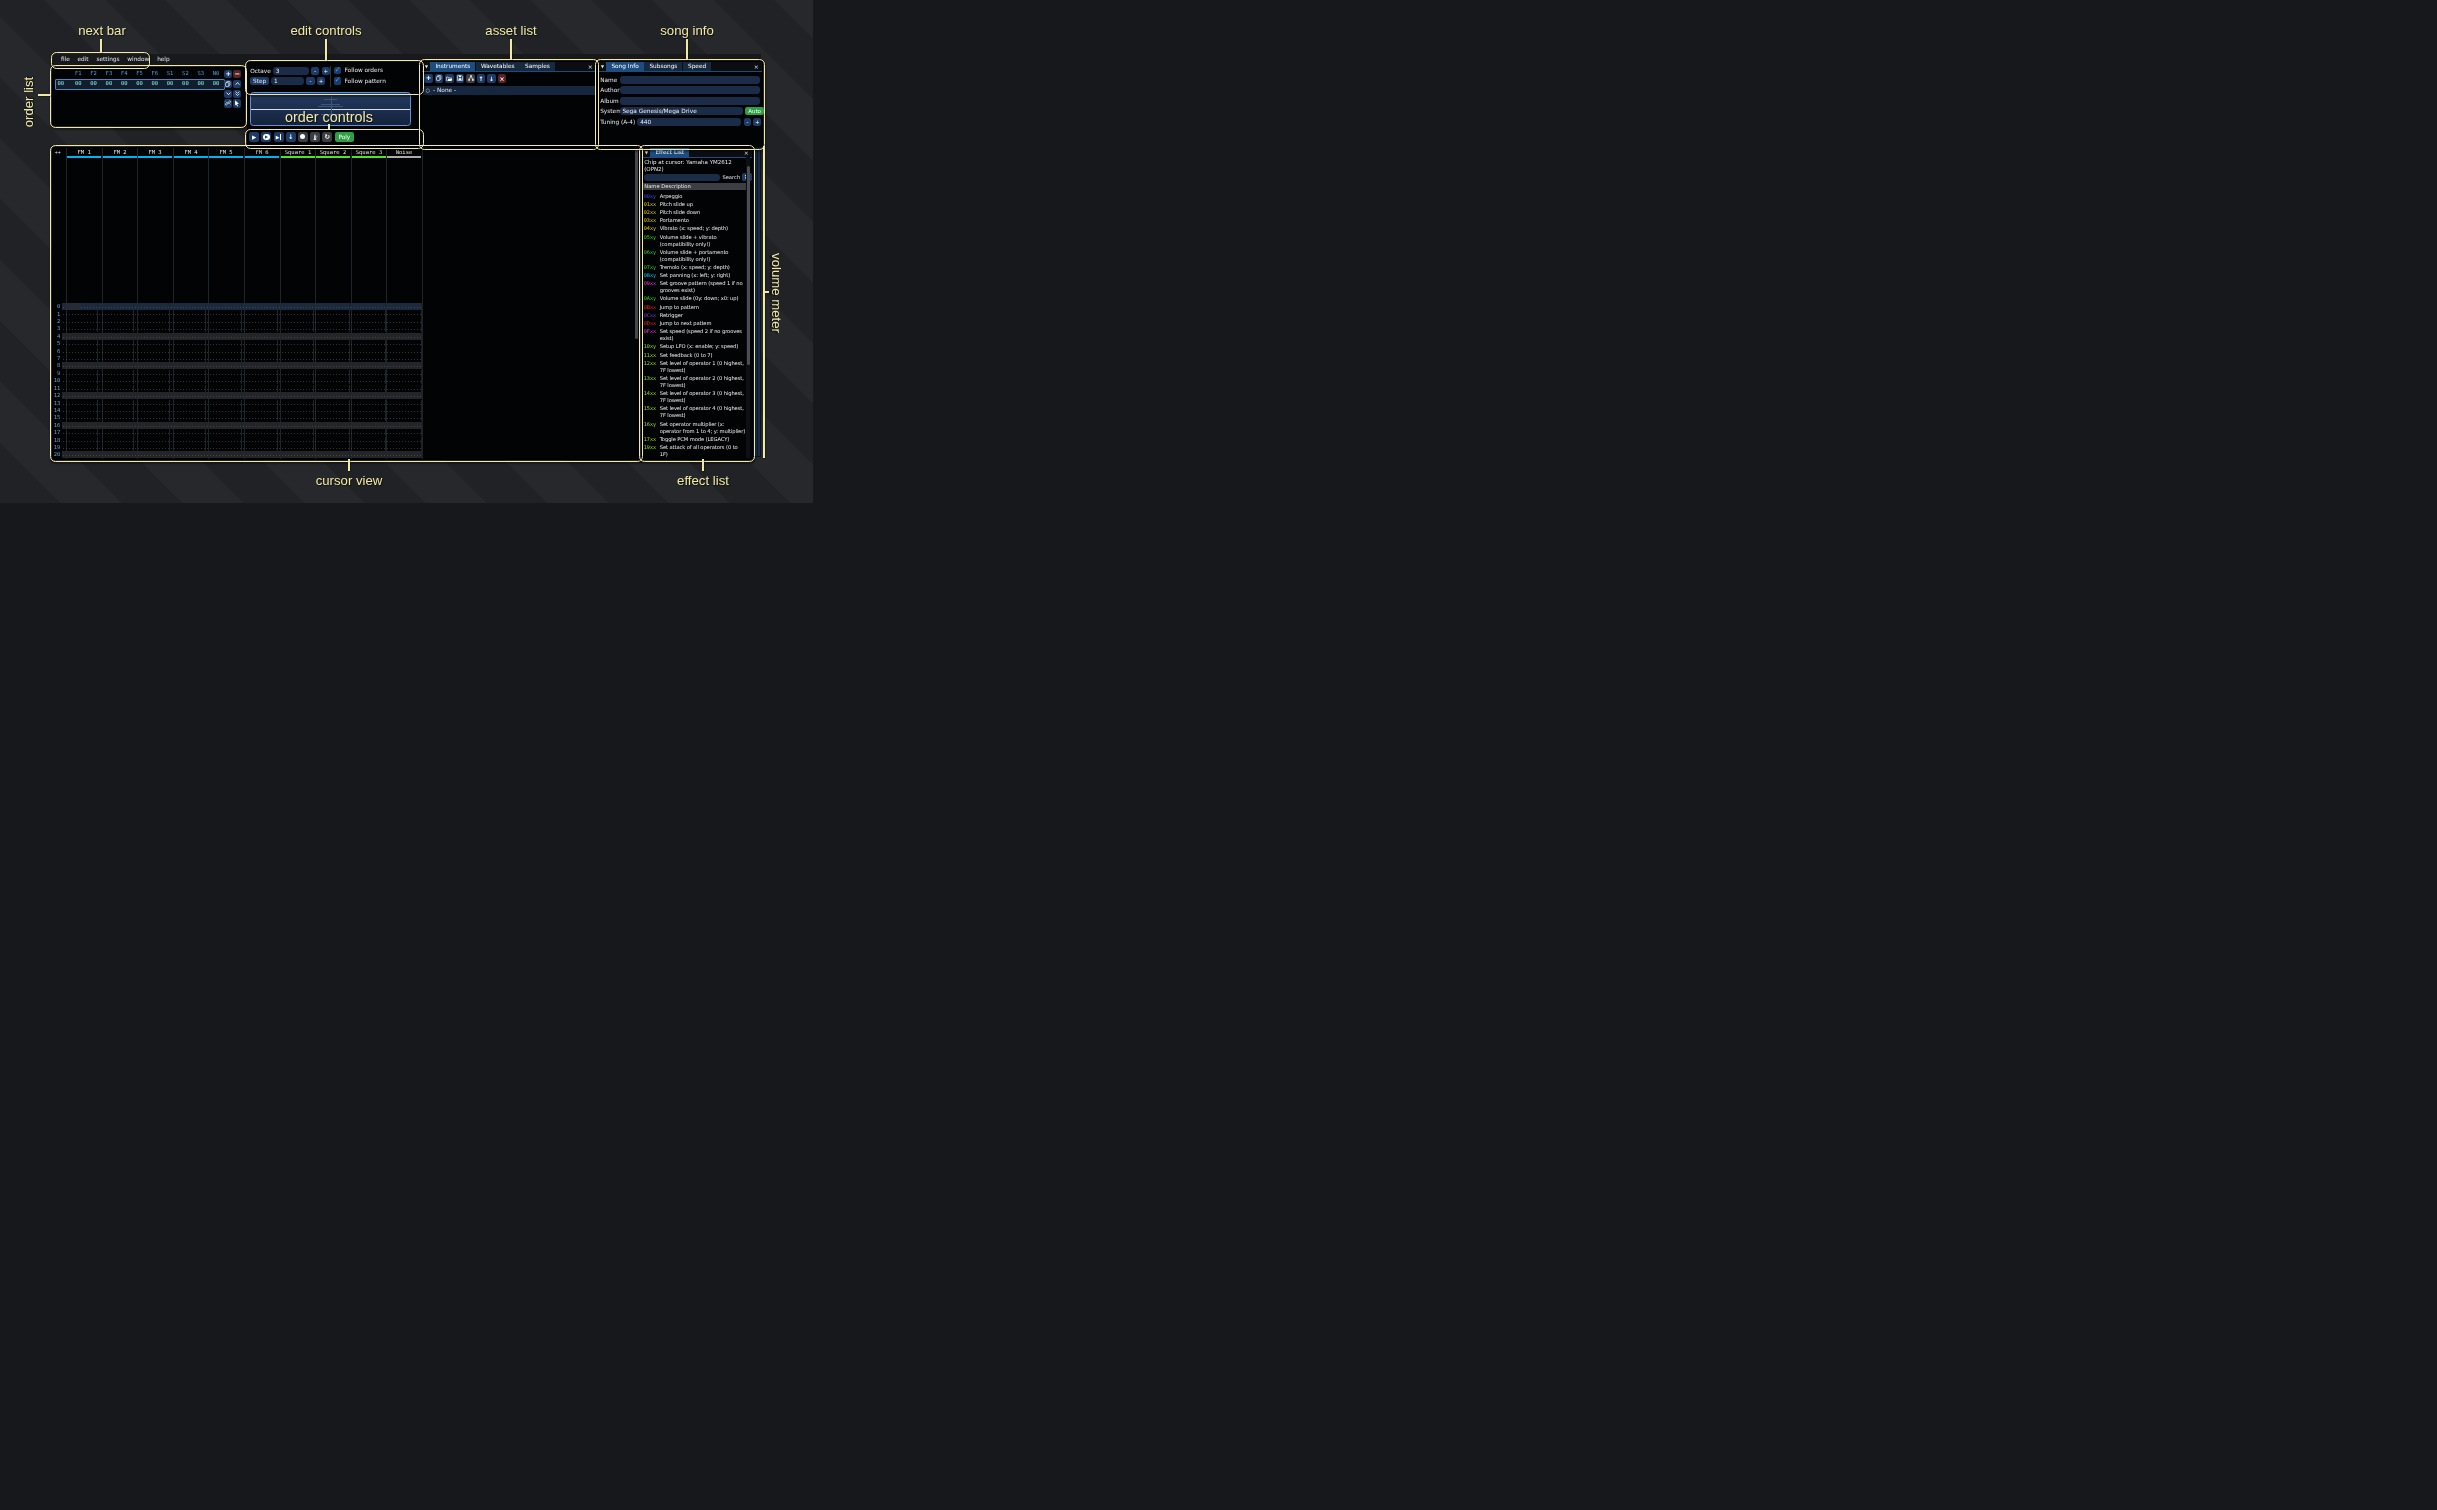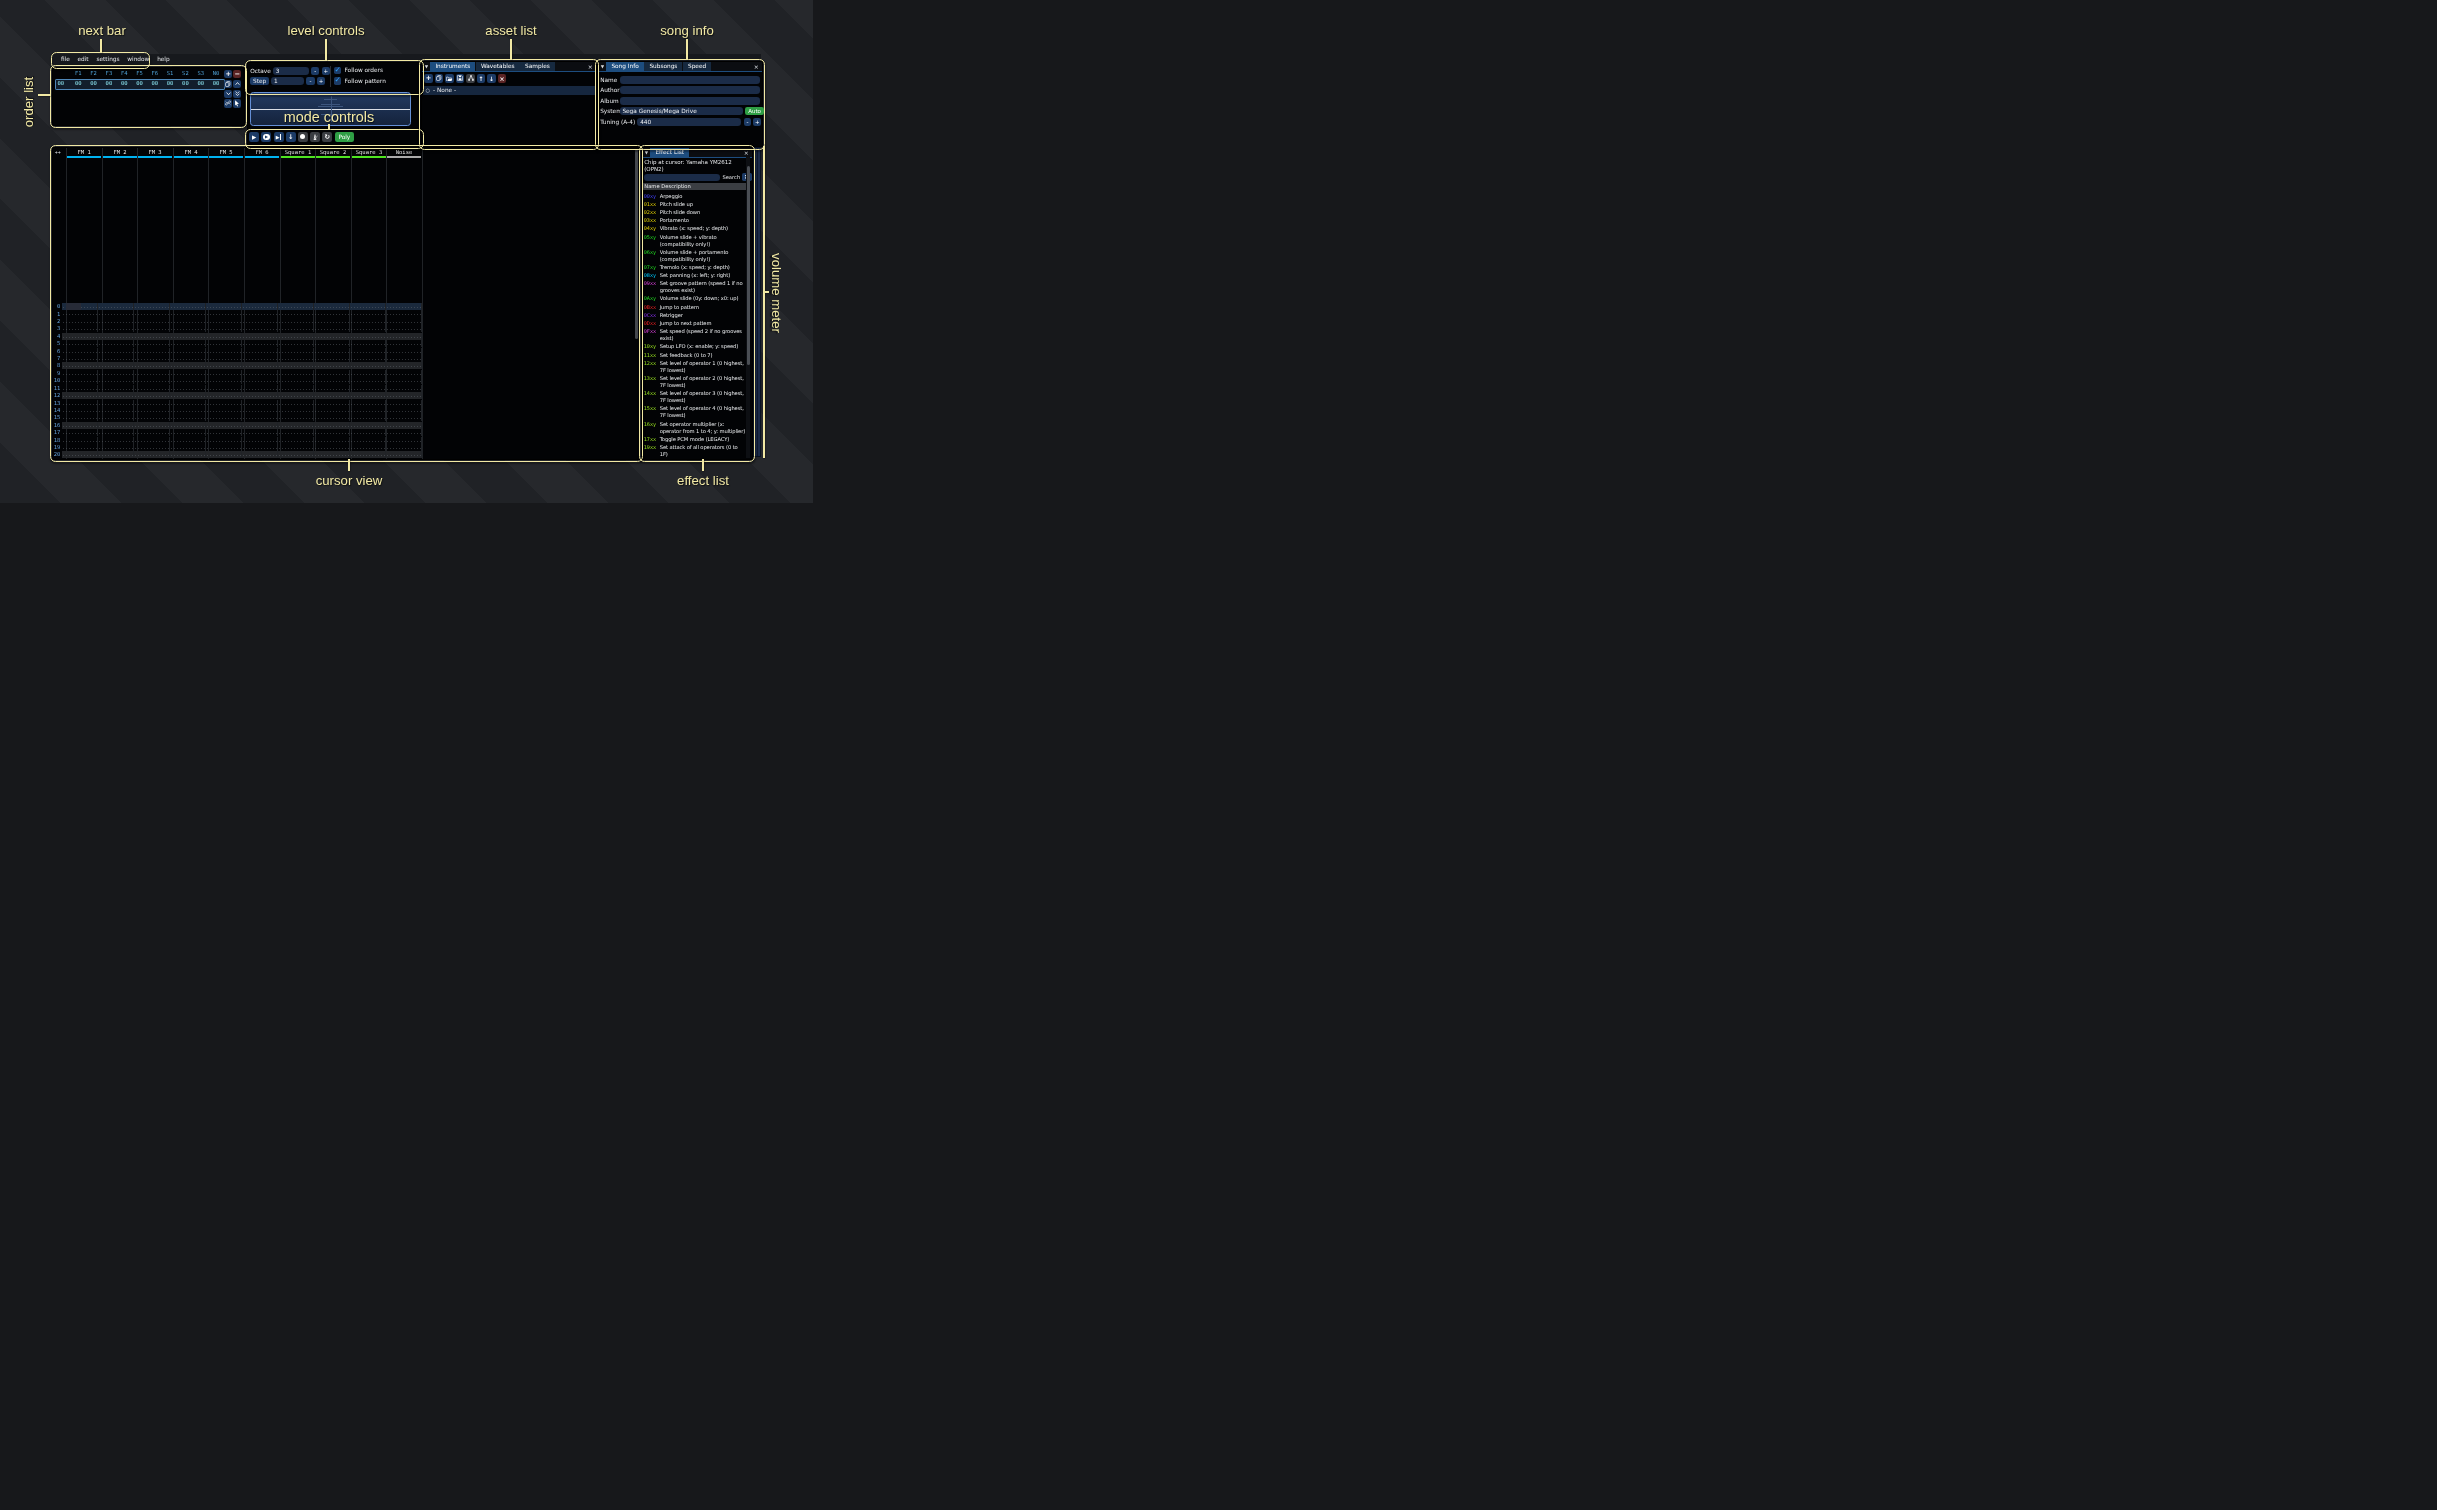--- a/index.html
+++ b/index.html
@@ -787,23 +787,23 @@
   <div class="ann-line" style="left:510px;top:39px;width:1.7px;height:21px;"></div>
   <div class="ann-line" style="left:686px;top:39px;width:1.7px;height:21px;"></div>
   <div class="ann-line" style="left:328px;top:124px;width:1.7px;height:6px;"></div>
   <div class="ann-line" style="left:348px;top:459px;width:1.7px;height:12px;"></div>
   <div class="ann-line" style="left:702px;top:459px;width:1.7px;height:12px;"></div>
   <div class="ann-line" style="left:38px;top:94px;width:13.2px;height:1.7px;"></div>
   <div class="ann-line" style="left:763px;top:146px;width:1.7px;height:312px;"></div>
   <div class="ann-line" style="left:765px;top:291px;width:4.4px;height:1.7px;"></div>
 
   <div class="ann-label" style="left:102px;top:23px;transform:translateX(-50%);">next bar</div>
-  <div class="ann-label" style="left:326px;top:23px;transform:translateX(-50%);">level controls</div>
+  <div class="ann-label" style="left:326px;top:23px;transform:translateX(-50%);">edit controls</div>
   <div class="ann-label" style="left:511px;top:23px;transform:translateX(-50%);">asset list</div>
   <div class="ann-label" style="left:687px;top:23px;transform:translateX(-50%);">song info</div>
-  <div class="ann-label" style="left:329px;top:109px;transform:translateX(-50%);font-size:14.4px;">mode controls</div>
+  <div class="ann-label" style="left:329px;top:109px;transform:translateX(-50%);font-size:14.4px;">order controls</div>
   <div class="ann-label" style="left:349px;top:473px;transform:translateX(-50%);">cursor view</div>
   <div class="ann-label" style="left:703px;top:473px;transform:translateX(-50%);">effect list</div>
   <div class="ann-label" style="left:28px;top:102px;transform:translate(-50%,-50%) rotate(-90deg);">order list</div>
   <div class="ann-label" style="left:776px;top:293px;transform:translate(-50%,-50%) rotate(90deg);">volume meter</div>
 
 </div>
 
 
 </body></html>

